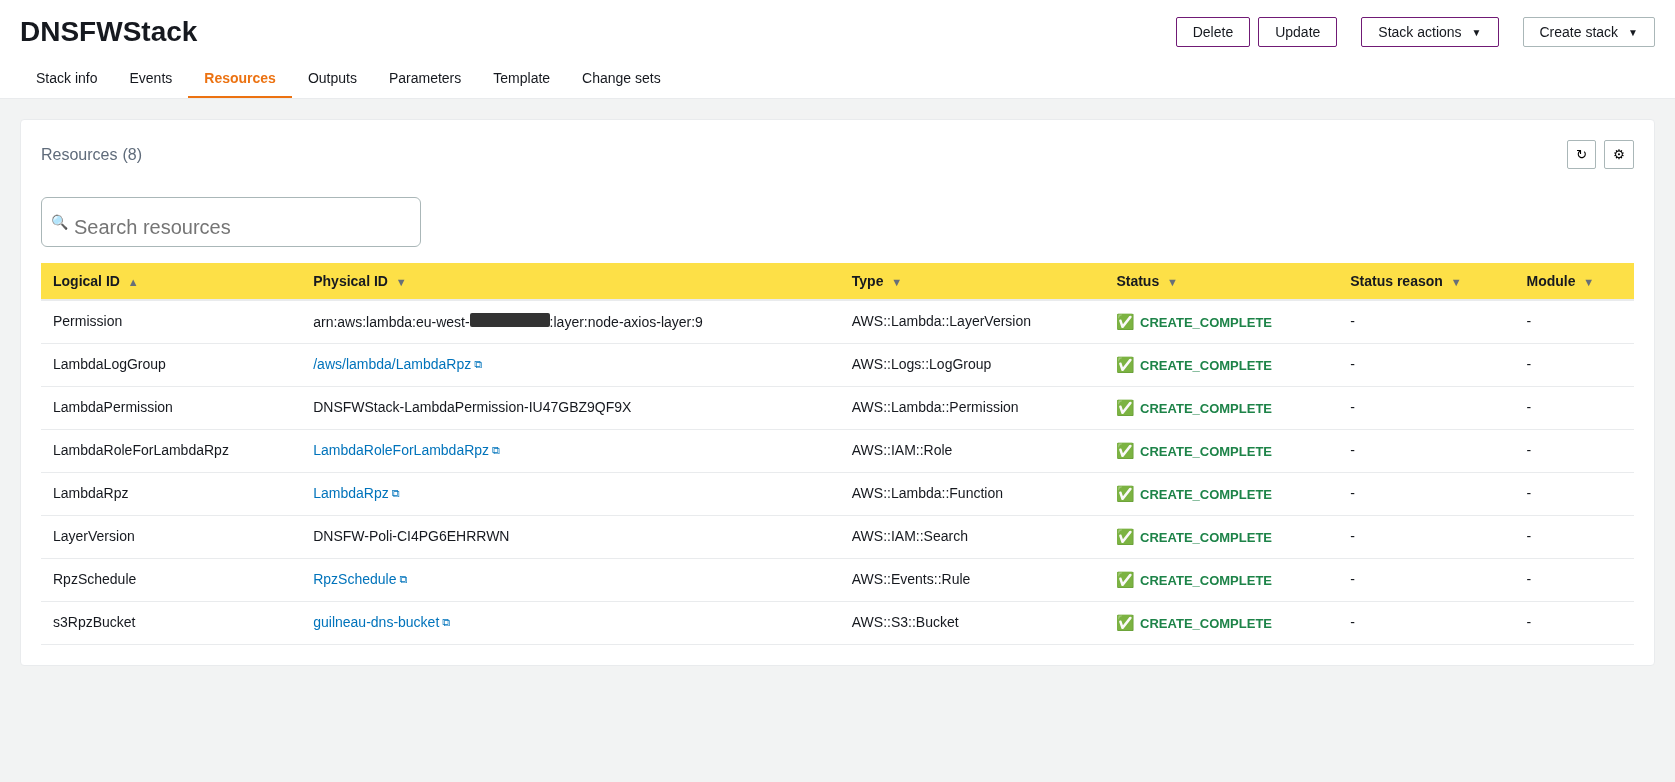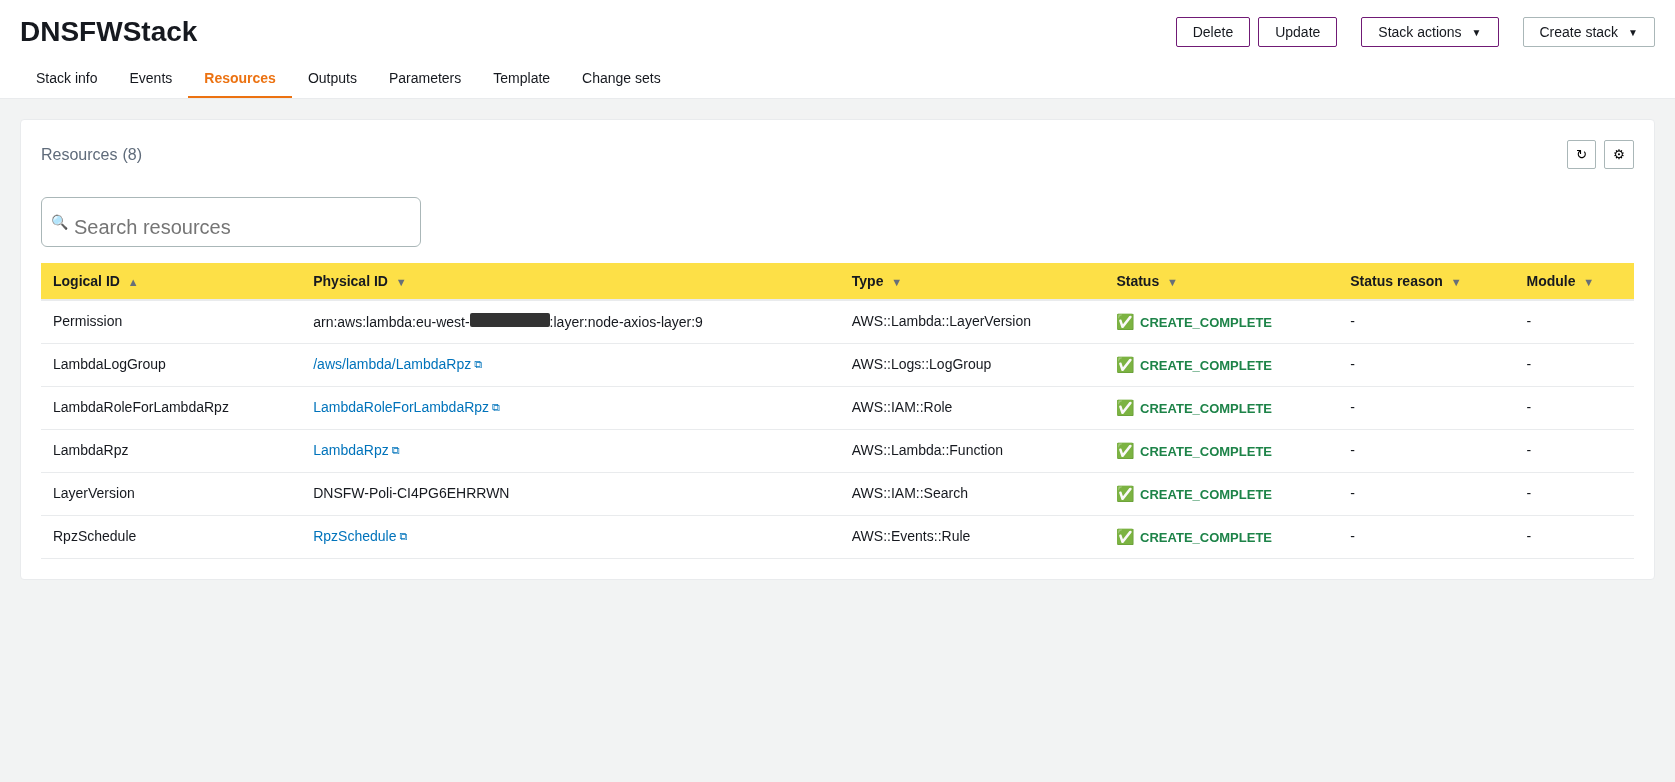--- a/index.html
+++ b/index.html
@@ -328,20 +328,31 @@
             <td><a class="link link-with-icon" href="#">/aws/lambda/LambdaRpz<span class="external-link-icon">⧉</span></a></td>
             <td>AWS::Logs::LogGroup</td>
             <td><span class="status-complete">
                 <span class="status-icon">✅</span>
                 <span>CREATE_COMPLETE</span>
               </span></td>
             <td>-</td>
             <td>-</td>
           </tr>
           <tr>
+            <td>LambdaPermission</td>
+            <td>DNSFWStack-LambdaPermission-IU47GBZ9QF9X</td>
+            <td>AWS::Lambda::Permission</td>
+            <td><span class="status-complete">
+                <span class="status-icon">✅</span>
+                <span>CREATE_COMPLETE</span>
+              </span></td>
+            <td>-</td>
+            <td>-</td>
+          </tr>
+          <tr>
             <td>LambdaRoleForLambdaRpz</td>
             <td><a class="link link-with-icon" href="#">LambdaRoleForLambdaRpz<span class="external-link-icon">⧉</span></a></td>
             <td>AWS::IAM::Role</td>
             <td><span class="status-complete">
                 <span class="status-icon">✅</span>
                 <span>CREATE_COMPLETE</span>
               </span></td>
             <td>-</td>
             <td>-</td>
           </tr>
@@ -364,20 +375,31 @@
                 <span class="status-icon">✅</span>
                 <span>CREATE_COMPLETE</span>
               </span></td>
             <td>-</td>
             <td>-</td>
           </tr>
           <tr>
             <td>RpzSchedule</td>
             <td><a class="link link-with-icon" href="#">RpzSchedule<span class="external-link-icon">⧉</span></a></td>
             <td>AWS::Events::Rule</td>
+            <td><span class="status-complete">
+                <span class="status-icon">✅</span>
+                <span>CREATE_COMPLETE</span>
+              </span></td>
+            <td>-</td>
+            <td>-</td>
+          </tr>
+          <tr>
+            <td>s3RpzBucket</td>
+            <td><a class="link link-with-icon" href="#">guilneau-dns-bucket<span class="external-link-icon">⧉</span></a></td>
+            <td>AWS::S3::Bucket</td>
             <td><span class="status-complete">
                 <span class="status-icon">✅</span>
                 <span>CREATE_COMPLETE</span>
               </span></td>
             <td>-</td>
             <td>-</td>
           </tr>
         </tbody>
     </table>
   </div>

